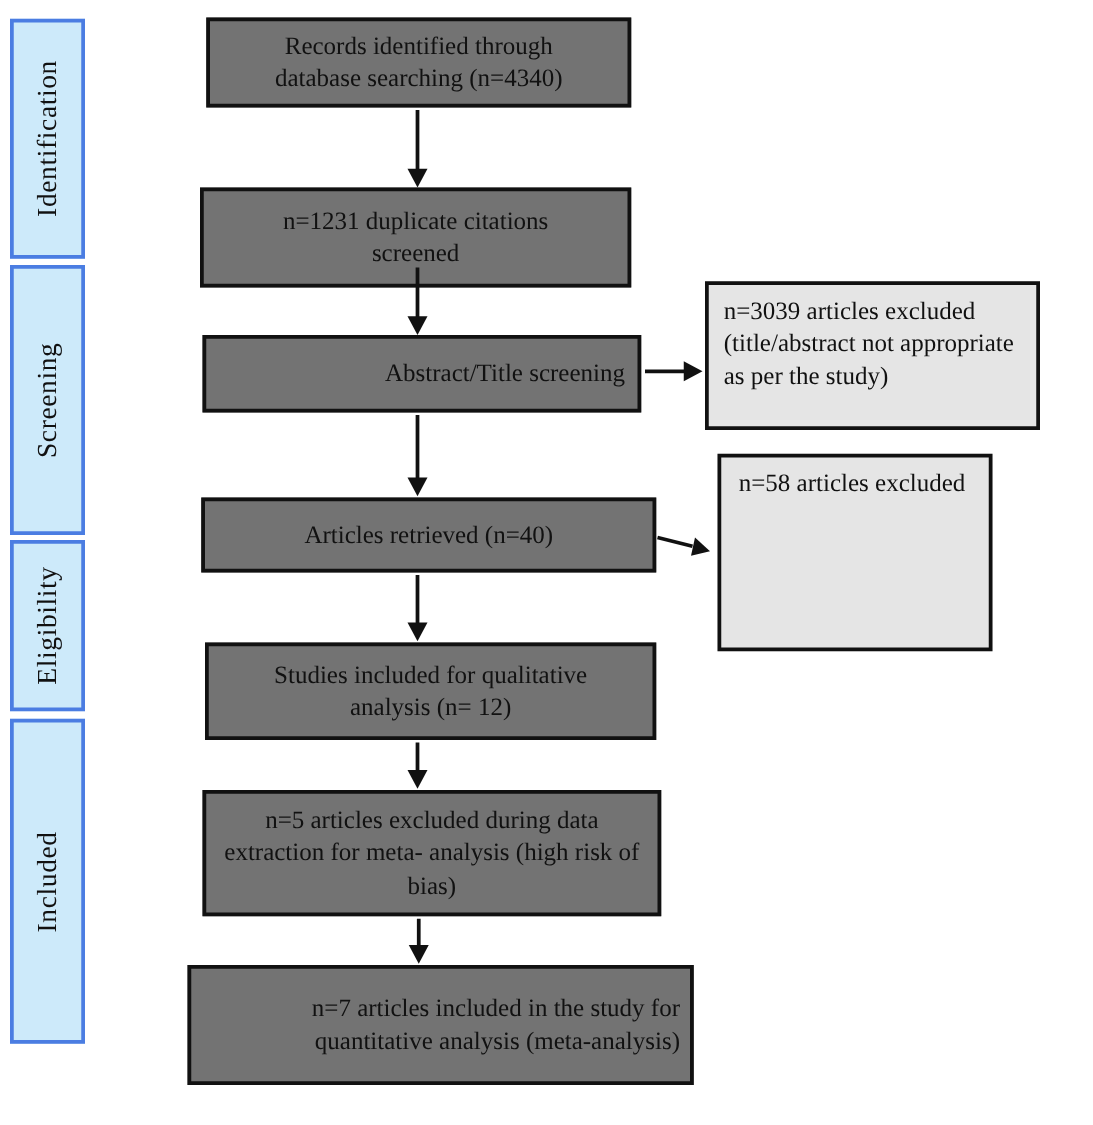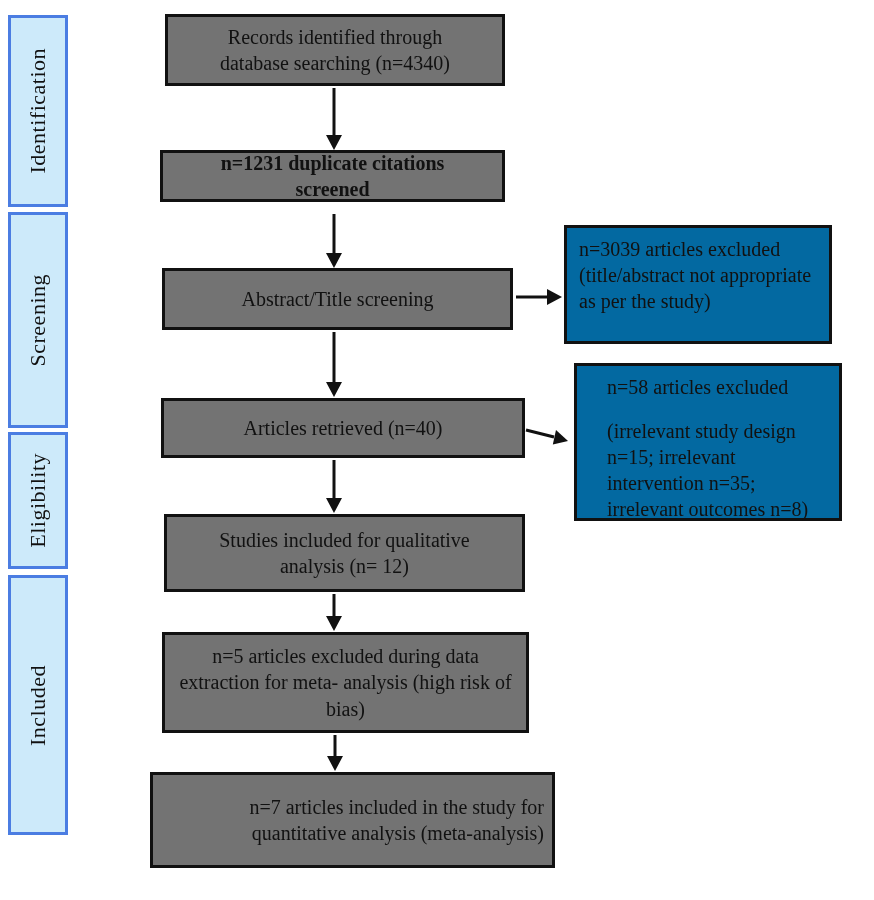--- a/index.html
+++ b/index.html
@@ -48,41 +48,41 @@
     border: 3px solid #111111;
     box-sizing: border-box;
     display: flex;
     align-items: center;
     justify-content: center;
     text-align: center;
     font-size: 20px;
     line-height: 1.32;
   }
   .fb1 { left: 165px; top: 14px;  width: 340px; height: 72px;  padding: 0 30px; }
-  .fb2 { left: 160px; top: 150px; width: 345px; height: 52px;  padding: 0 40px; font-weight: bold; }
-  .fb3 { left: 162px; top: 268px; width: 351px; height: 62px;  padding: 0 10px; }
+  .fb2 { left: 160px; top: 150px; width: 345px; height: 80px;  padding: 0 40px; }
+  .fb3 { left: 162px; top: 268px; width: 351px; height: 62px;  padding: 0 10px; justify-content: flex-end; }
   .fb4 { left: 161px; top: 398px; width: 364px; height: 60px;  padding: 0 10px; }
   .fb5 { left: 164px; top: 514px; width: 361px; height: 78px;  padding: 0 40px; }
   .fb6 { left: 162px; top: 632px; width: 367px; height: 101px; padding: 0 8px; }
   .fb7 { left: 150px; top: 772px; width: 405px; height: 96px;
          padding: 4px 8px 4px 78px;
          justify-content: flex-start; text-align: right; }
 
   
   .xbox {
     position: absolute;
-    background: #0369a1;
+    background: #e5e5e5;
     border: 3px solid #111111;
     box-sizing: border-box;
     text-align: left;
     font-size: 20px;
     line-height: 1.3;
   }
   .xb1 { left: 564px; top: 225px; width: 268px; height: 119px; padding: 8px 8px 8px 12px; }
-  .xb2 { left: 574px; top: 363px; width: 268px; height: 158px; padding: 8px 6px 8px 30px; }
+  .xb2 { left: 574px; top: 363px; width: 220px; height: 158px; padding: 8px 6px 8px 14px; }
   .xb2 .para1 { margin: 0 0 18px 0; }
   .xb2 .para2 { margin: 0; }
   .xb1 p { margin: 0; }
 
   
   .arrow-layer {
     position: absolute;
     left: 0; top: 0;
     width: 874px; height: 900px;
     pointer-events: none;
@@ -126,21 +126,20 @@
   </div>
   <div class="fbox fb7">
     <span>n=7 articles included in the study for quantitative analysis (meta-analysis)</span>
   </div>
 
   <div class="xbox xb1">
     <p>n=3039 articles excluded (title/abstract not appropriate as per the study)</p>
   </div>
   <div class="xbox xb2">
     <p class="para1">n=58 articles excluded</p>
-    <p class="para2">(irrelevant study design n=15; irrelevant intervention n=35; irrelevant outcomes n=8)</p>
   </div>
 
   <svg class="arrow-layer" viewBox="0 0 874 900" xmlns="http://www.w3.org/2000/svg">
     <g stroke="#111111" stroke-width="3" fill="#111111">
 
       <g>
         <line x1="334" y1="88" x2="334" y2="136"></line>
           <polygon points="326,135 342,135 334,150" stroke="none"></polygon>
       </g>
       <g>

